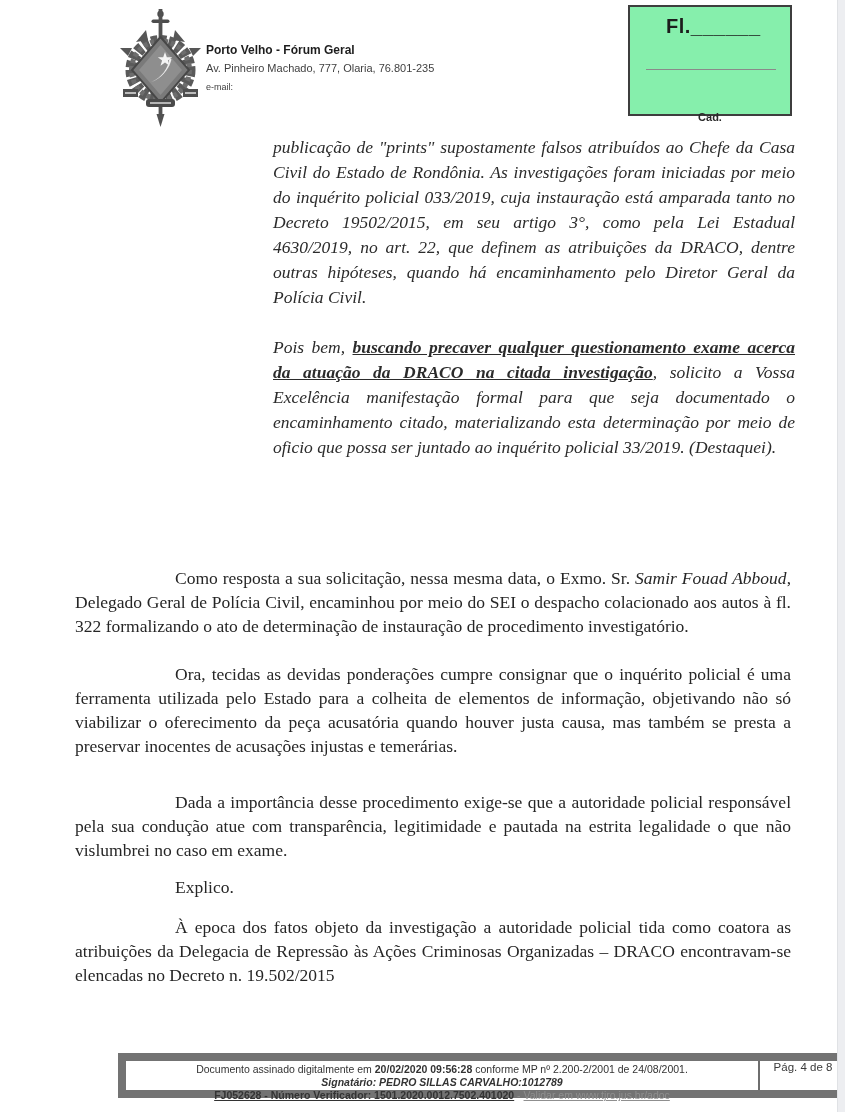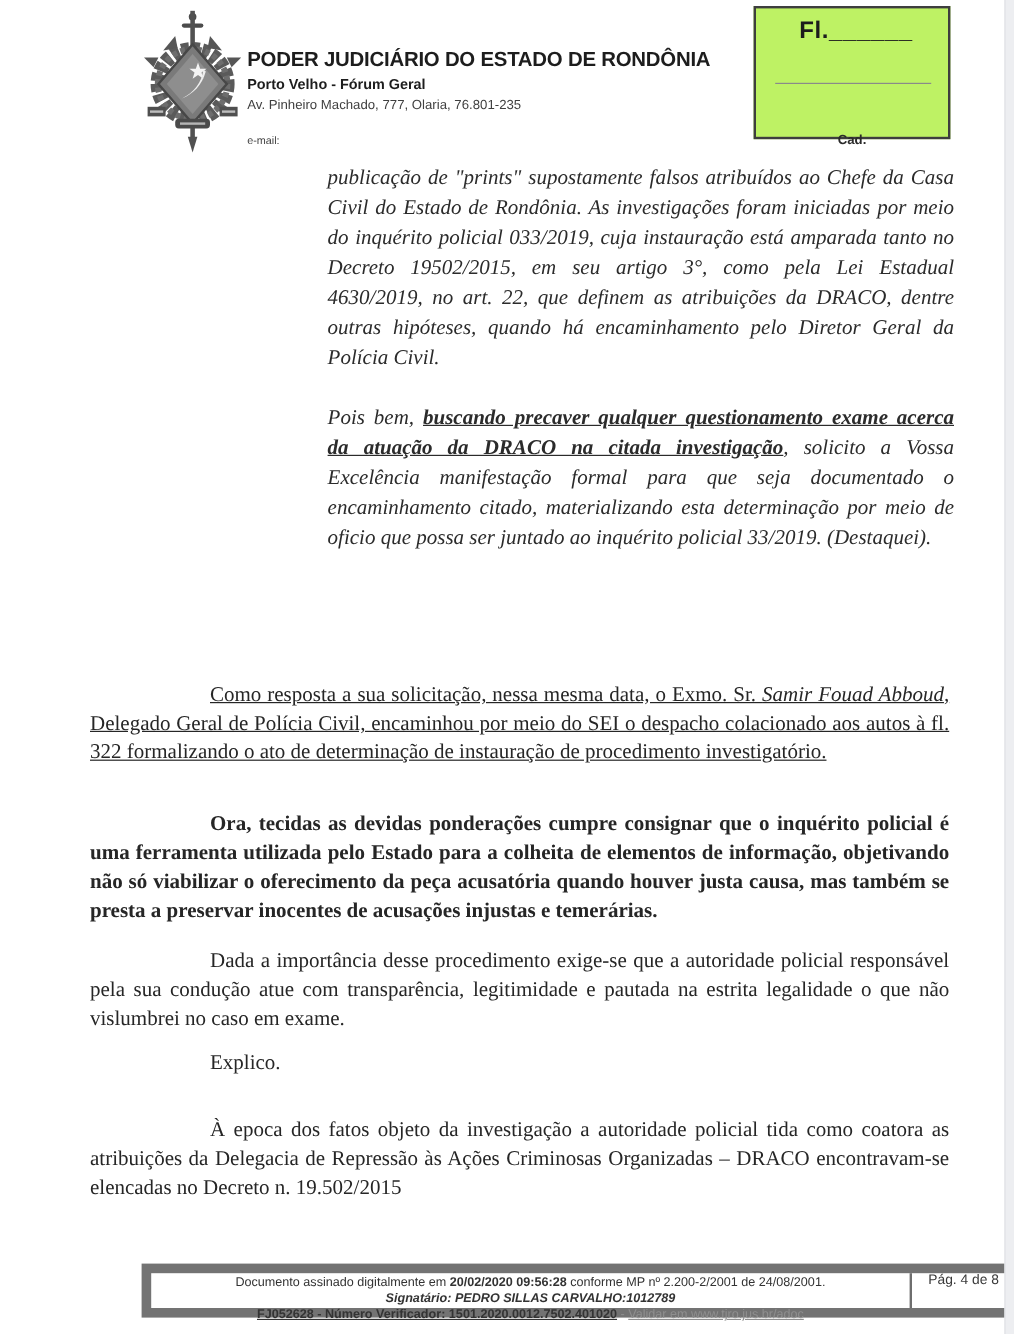--- a/index.html
+++ b/index.html
@@ -16,25 +16,25 @@
 
   
   .logo { position:absolute; left:118px; top:8px; width:85px; height:120px; }
   .org-block {
     position:absolute; left:206px; top:40px; width:430px;
     font-family:"Liberation Sans", sans-serif;
   }
   .org-line1 { font-size:17px; font-weight:bold; letter-spacing:-0.2px; color:#1d1d1d; white-space:nowrap; }
   .org-line2 { font-size:12px; font-weight:bold; color:#1d1d1d; margin-top:3px; }
   .org-address { font-size:11px; color:#3f3f3f; margin-top:5px; }
-  .org-email { font-size:9px; color:#3f3f3f; margin-top:18px; }
+  .org-email { font-size:9px; color:#3f3f3f; margin-top:8px; }
 
   .fl-box {
     position:absolute; left:628px; top:5px; width:164px; height:111px;
-    border:2px solid #3e3e3e; background:#bef264;
+    border:2px solid #3e3e3e; background:#86efac;
     font-family:"Liberation Sans", sans-serif;
   }
   .fl-label {
     position:absolute; left:36px; top:8px; font-size:20px; font-weight:bold; color:#1c1c1c;
     letter-spacing:0.5px; white-space:nowrap;
   }
   .fl-midline { position:absolute; left:16px; right:14px; top:62px; border-top:1px solid #8a8a8a; }
   .cad-label {
     position:absolute; left:0; top:72px; width:100%; text-align:center;
     font-size:11px; font-weight:bold; color:#2a2a2a;margin-top:32px;
@@ -49,24 +49,24 @@
   .quote p + p { margin-top:25px; }
   .emph { font-weight:bold; text-decoration:underline; }
 
   
   .bodytext {
     position:absolute; left:75px; top:566px; width:716px;
     font-family:"Liberation Serif", serif; font-size:17.5px; line-height:24px;
     text-align:justify; color:#262626;
   }
   .bodytext p { text-indent:100px; }
-  .m20 { margin-bottom:36px;text-decoration:underline; }
-  .m18 { margin-bottom:18px;font-weight:bold; }
+  .m20 { margin-bottom:24px; }
+  .m18 { margin-bottom:32px; }
   .m13 { margin-bottom:13px; }
-  .m16 { margin-bottom:32px; }
+  .m16 { margin-bottom:16px; }
   .italic { font-style:italic; }
 
   
   .footer {
     position:absolute; left:118px; top:1053px; width:736px; height:45px;
     border:8px solid #737373; background:#fff; display:flex;
     font-family:"Liberation Sans", sans-serif; color:#333;
   }
   .footer-left {
     flex:1; text-align:center; padding-top:2px;
@@ -115,21 +115,20 @@
       <rect x="7" y="84" width="11" height="2" fill="#bdbdbd"></rect>
       <rect x="65" y="81" width="15" height="8" fill="#4f4f4f"></rect>
       <rect x="67" y="84" width="11" height="2" fill="#bdbdbd"></rect>
 
       <rect x="28" y="91" width="29" height="8" rx="3" fill="#4a4a4a"></rect>
       <rect x="32" y="94" width="21" height="2" fill="#b5b5b5"></rect>
     </svg>
   </div>
 
   <div class="org-block">
-    <div class="org-line1">PODER JUDICIÁRIO DO ESTADO DE RONDÔNIA</div>
     <div class="org-line2">Porto Velho - Fórum Geral</div>
     <div class="org-address">Av. Pinheiro Machado, 777, Olaria, 76.801-235</div>
     <div class="org-email">e-mail:</div>
   </div>
 
   <div class="fl-box">
     <div class="fl-label">Fl.______</div>
     <div class="fl-midline"></div>
     <div class="cad-label">Cad.</div>
   </div>

